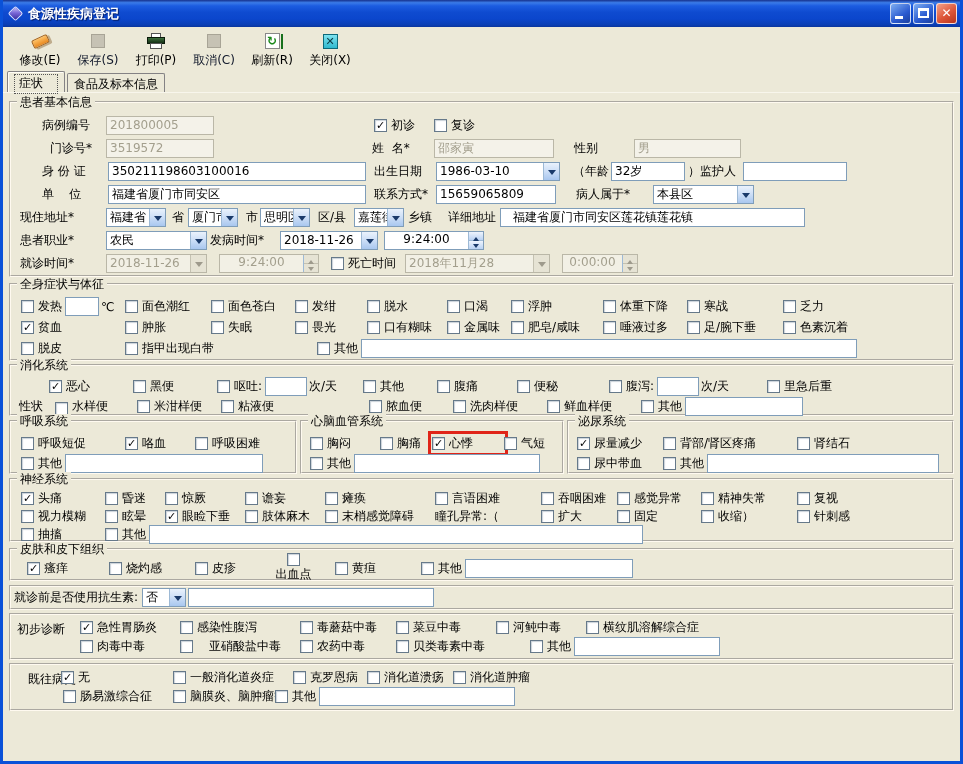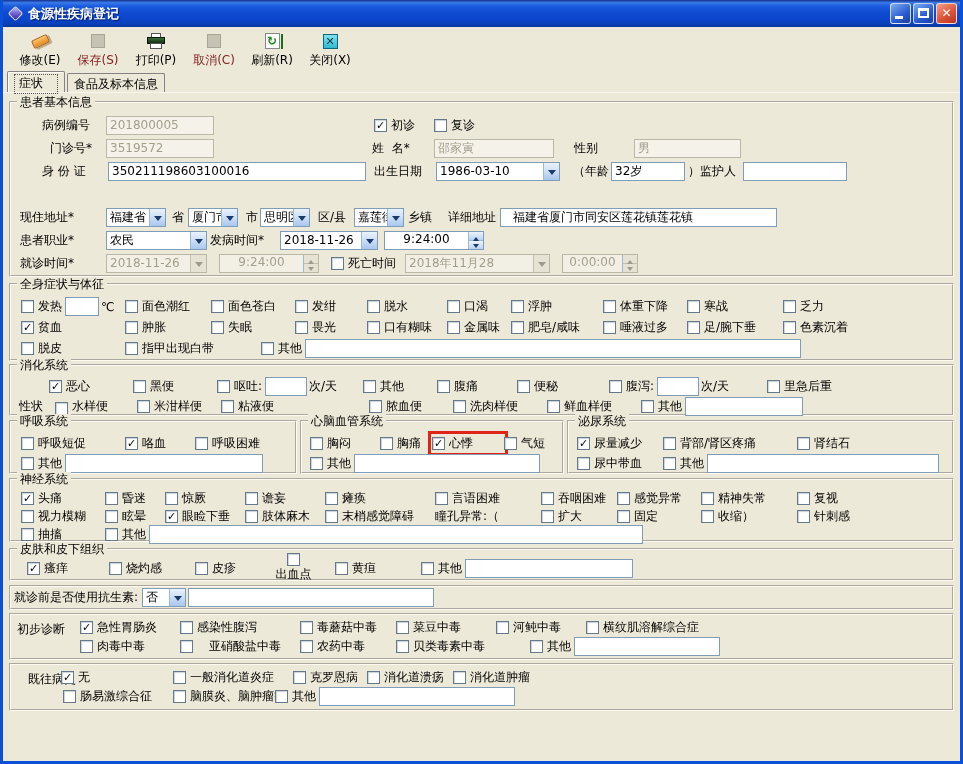--- a/index.html
+++ b/index.html
@@ -13,21 +13,21 @@
 .ttl{color:#fff;font-weight:bold;font-size:13px;text-shadow:1px 1px 1px rgba(0,0,30,.6);flex:1;white-space:nowrap}
 .wbtn{width:21px;height:21px;border:1px solid rgba(255,255,255,.75);border-radius:3px;margin-left:2px;position:relative;flex:none}
 .wbtn.bmin,.wbtn.bmax{background:linear-gradient(145deg,#7eaef2,#2a5ad0 60%,#1a3f9e)}
 .wbtn.bcls{background:linear-gradient(145deg,#f2a088,#dd5538 55%,#b7341c)}
 .bmin i{position:absolute;left:4px;bottom:4px;width:8px;height:3px;background:#fff}
 .bmax i{position:absolute;left:4px;top:4px;width:11px;height:10px;border:2px solid #fff;border-top-width:3px}
 .bcls{color:#fff;font-weight:bold;font-size:12px;text-align:center;line-height:18px}
 
 .tool{height:44px;flex:none;display:flex;align-items:stretch;padding:2px 0 0 8px;background:#ece9d8}
 .tbtn{width:58px;display:flex;flex-direction:column;align-items:center;justify-content:space-between;padding:3px 0 2px;cursor:default}
-.tbtn.dis{color:#7f1d1d}
+.tbtn.dis{color:#0f172a}
 .ticon{height:18px;display:flex;align-items:center;justify-content:center}
 .eraser{width:17px;height:9px;background:linear-gradient(#ffc266,#e8881f);border:1px solid #a05a10;border-radius:2px;transform:rotate(-25deg);box-shadow:2px 2px 0 rgba(110,60,0,.35)}
 .grybox{width:14px;height:14px;background:#c6c2b4;border:1px solid #a8a496}
 .prn{position:relative;width:20px;height:17px}
 .prn .p1{position:absolute;left:5px;top:0;width:10px;height:5px;background:#fff;border:1px solid #555}
 .prn .p2{position:absolute;left:1px;top:4px;width:18px;height:7px;background:linear-gradient(#3c6e3c,#152f15);border:1px solid #0a1a0a}
 .prn .p3{position:absolute;left:4px;top:10px;width:12px;height:6px;background:#fff;border:1px solid #555}
 .rfr{position:relative;width:15px;height:16px;background:#fff;border:1px solid #888;color:#1c8a1c;font-weight:bold;font-size:12px;line-height:14px;text-align:center}
 .rfr::after{content:"";position:absolute;right:-4px;top:0;width:2px;height:15px;background:#17701c}
 .cls{width:15px;height:15px;background:linear-gradient(#7fe3ef,#2fb9cf);border:1px solid #0d6a7a;color:#083a44;font-weight:bold;font-size:11px;line-height:13px;text-align:center}
@@ -178,20 +178,31 @@
         <span class="cmb" style="width:124px">
             <span class="v">1986-03-10</span>
             <span class="ab"></span>
           </span>
         <span class="fl" style="margin-left:13px">（年龄</span>
         <input class="tb" style="margin-left: 2px; width: 74px;" value="32岁">
         <span class="fl" style="margin-left:3px">）监护人</span>
         <input class="tb" style="margin-left: 7px; width: 104px;" value="">
       </div>
 
+      <div class="prow" style="top:81px">
+        <span class="fl" style="margin-left:23px;width:66px">单    位</span>
+        <input class="tb" style="width: 258px;" value="福建省厦门市同安区">
+        <span class="fl" style="margin-left:8px;width:62px">联系方式*</span>
+        <input class="tb" style="width: 120px;" value="15659065809">
+        <span class="fl" style="margin-left:20px;width:66px">病人属于*</span>
+        <span class="cmb" style="margin-left:11px;width:101px">
+            <span class="v">本县区</span>
+            <span class="ab"></span>
+          </span>
+      </div>
 
       <div class="prow" style="top:104px">
         <span class="fl" style="margin-left:1px;width:66px">现住地址*</span>
         <span class="cmb" style="margin-left:20px;width:60px">
             <span class="v">福建省</span>
             <span class="ab"></span>
           </span>
         <span class="fl" style="margin-left:6px">省</span>
         <span class="cmb" style="margin-left:4px;width:50px">
             <span class="v">厦门市</span>
@@ -202,21 +213,21 @@
             <span class="v">思明区</span>
             <span class="ab"></span>
           </span>
         <span class="fl" style="margin-left:8px">区/县</span>
         <span class="cmb" style="margin-left:8px;width:50px">
             <span class="v">嘉莲街</span>
             <span class="ab"></span>
           </span>
         <span class="fl" style="margin-left:4px">乡镇</span>
         <span class="fl" style="margin-left:16px">详细地址</span>
-        <input class="tb" style="margin-left: 4px; width: 277px; padding-left: 12px;" value="福建省厦门市同安区莲花镇莲花镇">
+        <input class="tb" style="margin-left: 4px; width: 305px; padding-left: 12px;" value="福建省厦门市同安区莲花镇莲花镇">
       </div>
 
       <div class="prow" style="top:127px">
         <span class="fl" style="margin-left:1px;width:66px">患者职业*</span>
         <span class="cmb" style="margin-left:20px;width:101px">
             <span class="v">农民</span>
             <span class="ab"></span>
           </span>
         <span class="fl" style="margin-left:3px;width:62px">发病时间*</span>
         <span class="cmb" style="margin-left:8px;width:98px">
@@ -350,21 +361,21 @@
             <span class="chk">
               <span class="cb"></span>
               <span class="cl">色素沉着</span>
             </span>
           </div>
           <div class="crow" style="height: 21px;">
             <span class="chk" style="width: 104px; margin-left: 2px;">
               <span class="cb"></span>
               <span class="cl">脱皮</span>
             </span>
-            <span class="chk" style="width: 136px;">
+            <span class="chk" style="width: 192px;">
               <span class="cb"></span>
               <span class="cl">指甲出现白带</span>
             </span>
             <span class="chk">
               <span class="cb"></span>
               <span class="cl">其他</span>
               <input class="tb" style="width: 496px;">
             </span>
           </div>
         </div>

